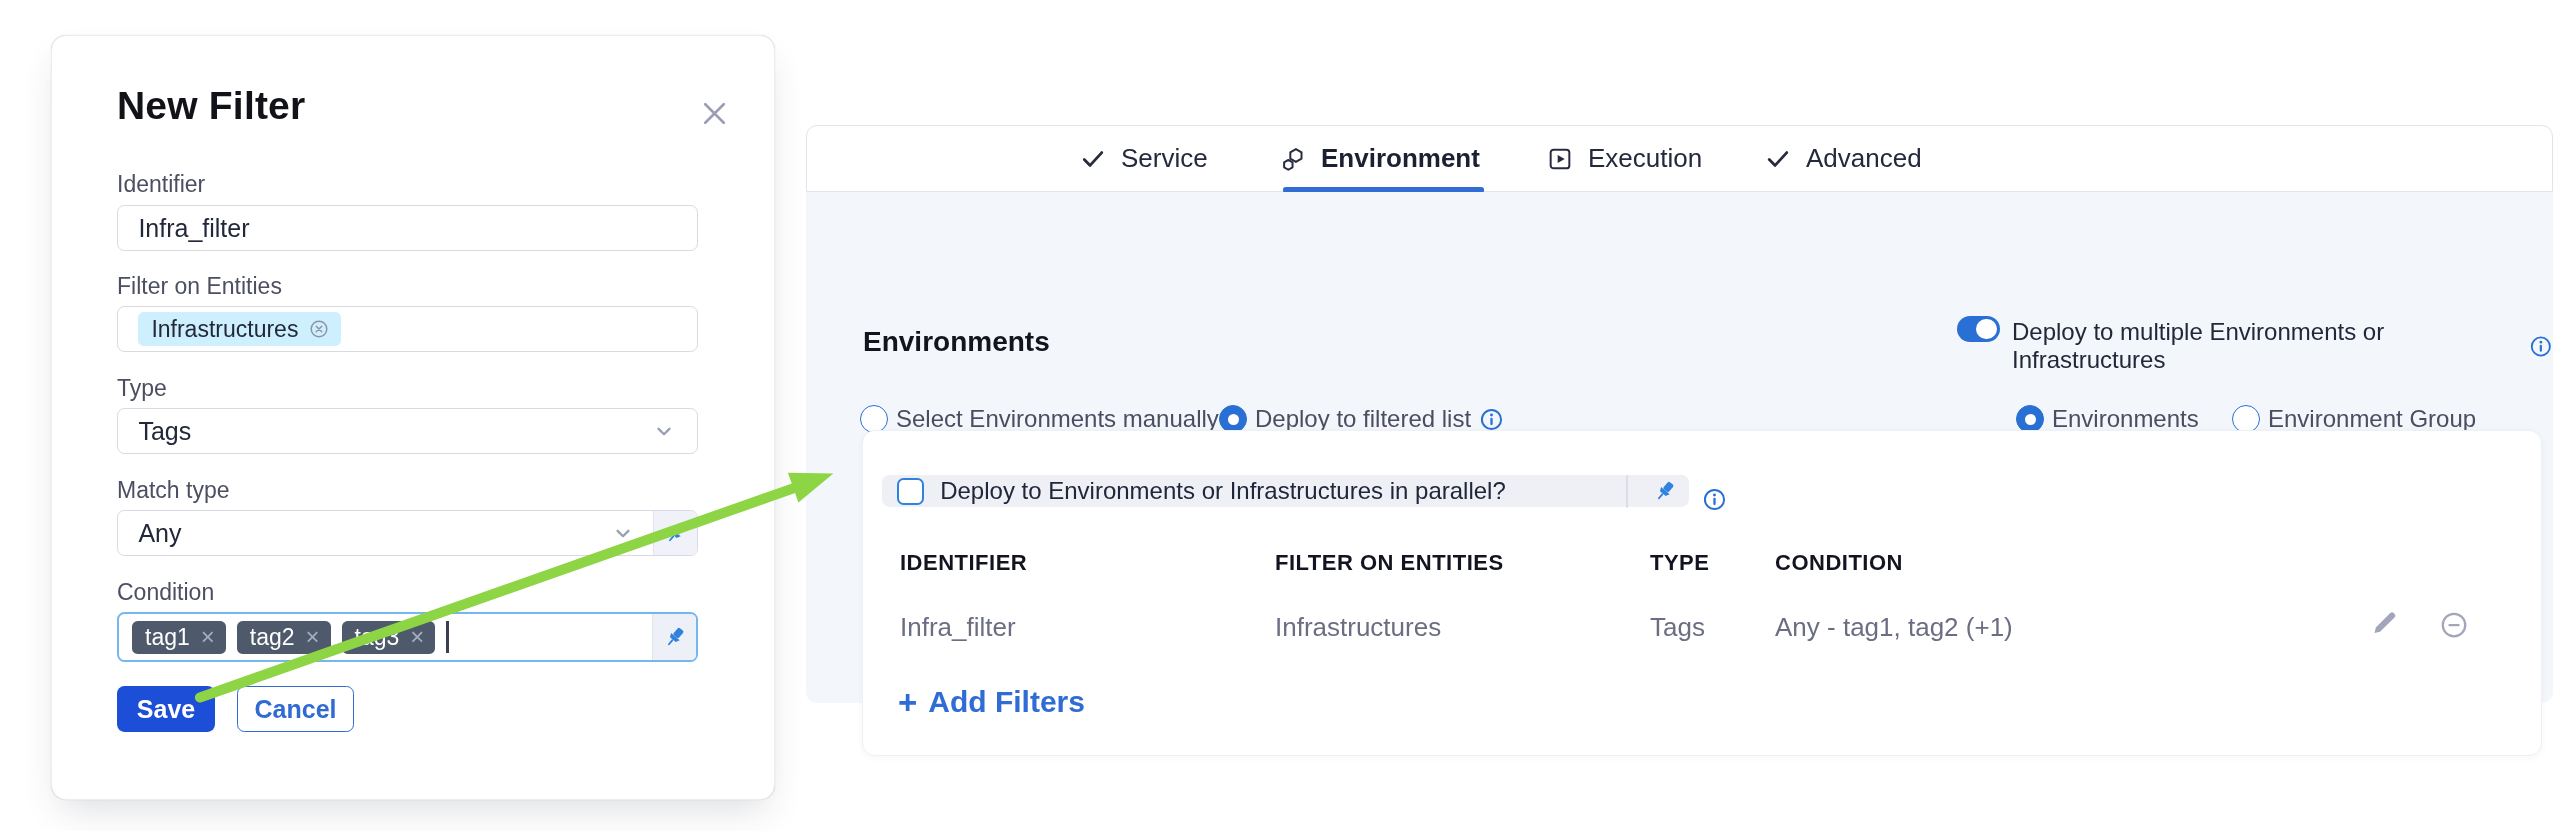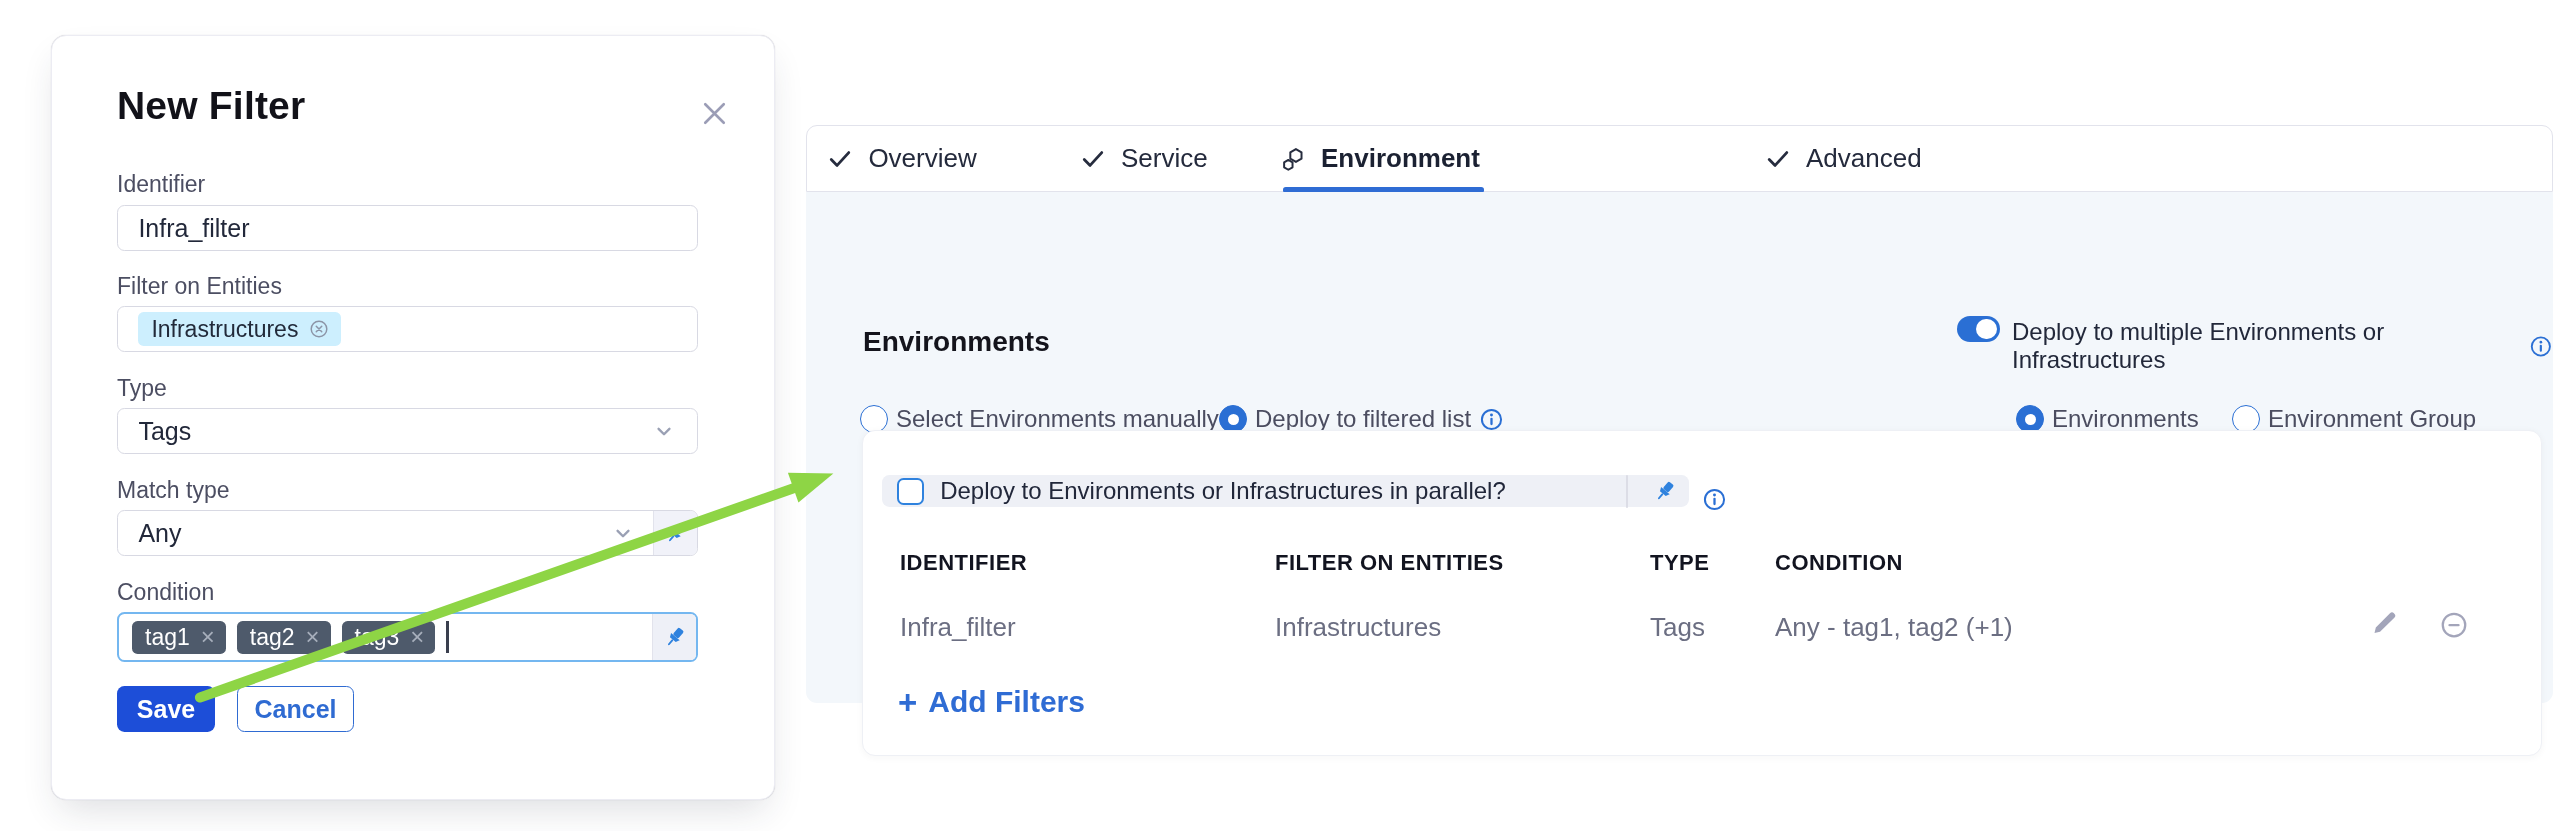--- a/index.html
+++ b/index.html
@@ -156,38 +156,39 @@
           </svg>
       </div>
     </div>
 
     <button class="btn-save">Save</button>
     <button class="btn-cancel">Cancel</button>
   </div>
 
   <div class="panel">
     <div class="tabstrip">
-      <div class="tab" style="left:19.4px;">
-        <svg viewBox="0 0 24 24" width="28" height="28">
-            <path d="M4.5 12.5 L9.5 17.5 L19.5 6.5" fill="none" stroke="#262c3e" stroke-width="2.4" stroke-linecap="round" stroke-linejoin="round"></path>
-          </svg>
-        <span class="tab-label">Overview</span>
-      </div>
       <div class="tab" style="left:272px;">
         <svg viewBox="0 0 24 24" width="28" height="28">
             <path d="M4.5 12.5 L9.5 17.5 L19.5 6.5" fill="none" stroke="#262c3e" stroke-width="2.4" stroke-linecap="round" stroke-linejoin="round"></path>
           </svg>
         <span class="tab-label">Service</span>
       </div>
       <div class="tab active" style="left:472px;">
         <svg viewBox="0 0 24 24" width="28" height="28" fill="none" stroke="#262c3e" stroke-width="1.7" stroke-linejoin="round">
             <path d="M14.5 3.5 l4.8 2.8 v5.4 l-4.8 2.8 -4.8 -2.8 v-5.4 z"></path>
             <path d="M8 12.8 l3.6 2.1 v4.2 l-3.6 2.1 -3.6 -2.1 v-4.2 z"></path>
           </svg>
         <span class="tab-label">Environment</span>
+      </div>
+      <div class="tab" style="left:739px;">
+        <svg viewBox="0 0 24 24" width="28" height="28" fill="none">
+            <rect x="4" y="4" width="16" height="16" rx="2.5" stroke="#262c3e" stroke-width="1.7"></rect>
+            <path d="M10 8.5 L16 12 L10 15.5 Z" fill="#262c3e"></path>
+          </svg>
+        <span class="tab-label">Execution</span>
       </div>
       <div class="tab" style="left:957px;">
         <svg viewBox="0 0 24 24" width="28" height="28">
             <path d="M4.5 12.5 L9.5 17.5 L19.5 6.5" fill="none" stroke="#262c3e" stroke-width="2.4" stroke-linecap="round" stroke-linejoin="round"></path>
           </svg>
         <span class="tab-label">Advanced</span>
       </div>
       <div class="tab-underline"></div>
     </div>
 

